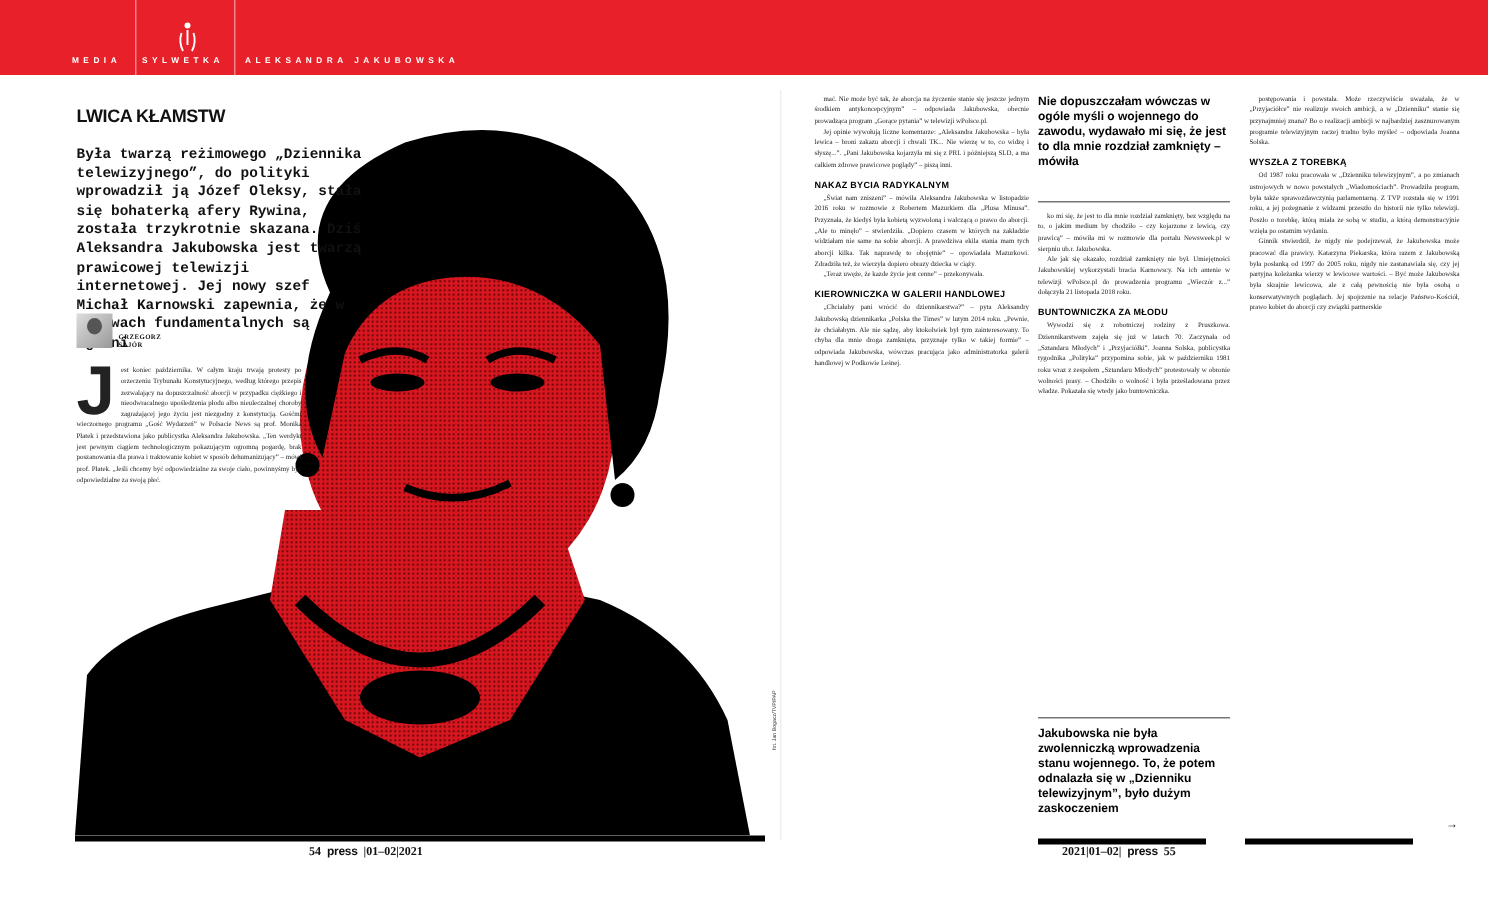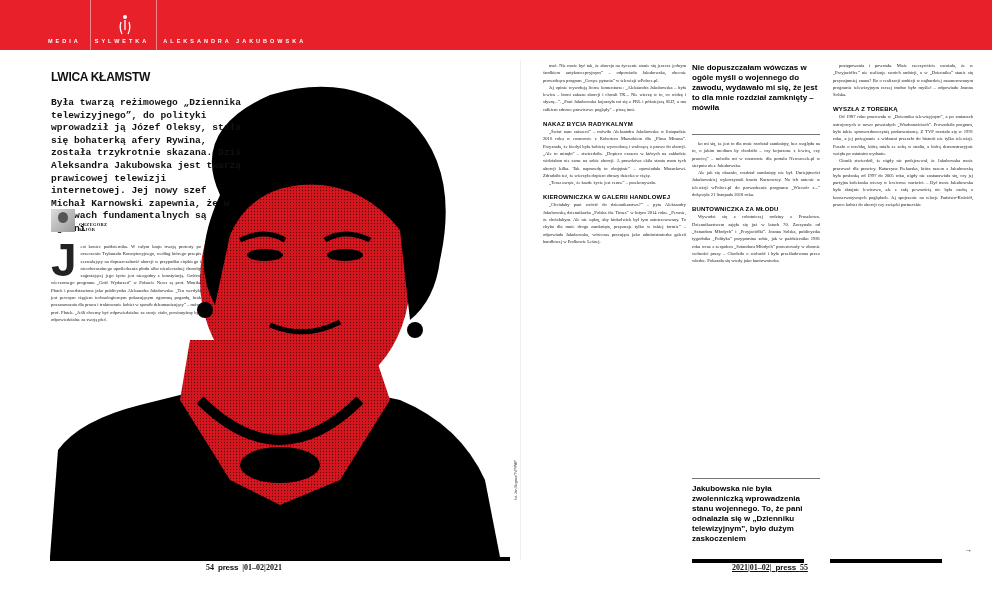--- a/index.html
+++ b/index.html
@@ -113,36 +113,36 @@
 <div class="quote-rule" style="left:692px; top:134px; width:128px;"></div>
 
 <div class="col" style="left:692px; top:140px; width:128px;">
   <p>ko mi się, że jest to dla mnie rozdział zamknięty, bez względu na to, o jakim medium by chodziło – czy kojarzone z lewicą, czy prawicą” – mówiła mi w rozmowie dla portalu Newsweek.pl w sierpniu ub.r. Jakubowska.</p>
   <p>Ale jak się okazało, rozdział zamknięty nie był. Umiejętności Jakubowskiej wykorzystali bracia Karnowscy. Na ich antenie w telewizji wPolsce.pl do prowadzenia programu „Wieczór z...” dołączyła 21 listopada 2018 roku.</p>
   <h4>BUNTOWNICZKA ZA MŁODU</h4>
   <p>Wywodzi się z robotniczej rodziny z Pruszkowa. Dziennikarstwem zajęła się już w latach 70. Zaczynała od „Sztandaru Młodych” i „Przyjaciółki”. Joanna Solska, publicystka tygodnika „Polityka” przypomina sobie, jak w październiku 1981 roku wraz z zespołem „Sztandaru Młodych” protestowały w obronie wolności prasy. – Chodziło o wolność i była prześladowana przez władze. Pokazała się wtedy jako buntowniczka.</p>
 </div>
 
 <div class="quote-rule" style="left:692px; top:478px; width:128px;"></div>
-<div class="quote" style="left:692px; top:484px; width:130px;">Jakubowska nie była zwolenniczką wprowadzenia stanu wojennego. To, że pani odnalazła się w „Dzienniku telewizyjnym”, było dużym zaskoczeniem</div>
+<div class="quote" style="left:692px; top:484px; width:130px;">Jakubowska nie była zwolenniczką wprowadzenia stanu wojennego. To, że potem odnalazła się w „Dzienniku telewizyjnym”, było dużym zaskoczeniem</div>
 
 <div class="col" style="left:833px; top:62px; width:140px;">
   <p>postępowania i powstała. Może rzeczywiście uważała, że w „Przyjaciółce” nie realizuje swoich ambicji, a w „Dzienniku” stanie się przynajmniej znana? Bo o realizacji ambicji w najbardziej zasznurowanym programie telewizyjnym raczej trudno było myśleć – odpowiada Joanna Solska.</p>
   <h4>WYSZŁA Z TOREBKĄ</h4>
   <p>Od 1987 roku pracowała w „Dzienniku telewizyjnym”, a po zmianach ustrojowych w nowo powstałych „Wiadomościach”. Prowadziła program, była także sprawozdawczynią parlamentarną. Z TVP rozstała się w 1991 roku, a jej pożegnanie z widzami przeszło do historii nie tylko telewizji. Poszło o torebkę, którą miała ze sobą w studiu, a którą demonstracyjnie wzięła po ostatnim wydaniu.</p>
   <p>Ginnik stwierdził, że nigdy nie podejrzewał, że Jakubowska może pracować dla prawicy. Katarzyna Piekarska, która razem z Jakubowską była posłanką od 1997 do 2005 roku, nigdy nie zastanawiała się, czy jej partyjna koleżanka wierzy w lewicowe wartości. – Być może Jakubowska była skrajnie lewicowa, ale z całą pewnością nie była osobą o konserwatywnych poglądach. Jej spojrzenie na relacje Państwo-Kościół, prawo kobiet do aborcji czy związki partnerskie</p>
 </div>
 <div style="position:absolute; left:964px; top:545px; font-size:8px;">→</div>
 
 <div class="left-page-bottom-rule"></div>
 <div class="right-rule"></div>
 <div class="right-rule2"></div>
 
 <div class="footer" style="left:206px;">
   <span>54</span>&nbsp;
   <span class="press">press</span>&nbsp;
   <span>|01–02|2021</span>
 </div>
-<div class="footer" style="left:732px;text-decoration:underline;">
+<div class="footer" style="left:708px;">
   <span>2021|01–02|</span>&nbsp;
   <span class="press">press</span>&nbsp;
   <span>55</span>
 </div>
 
 </body></html>

